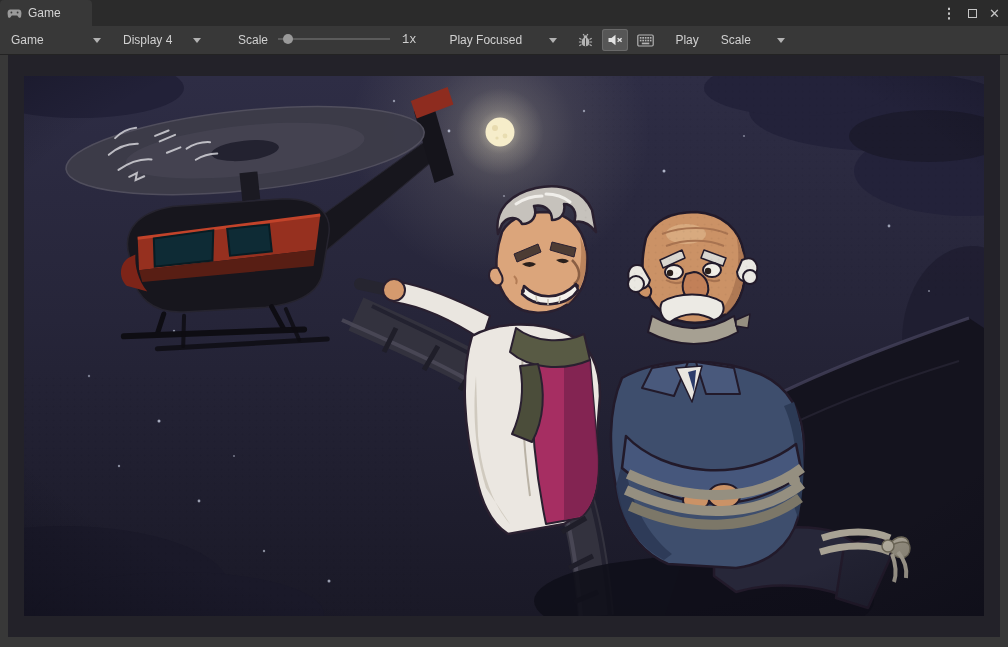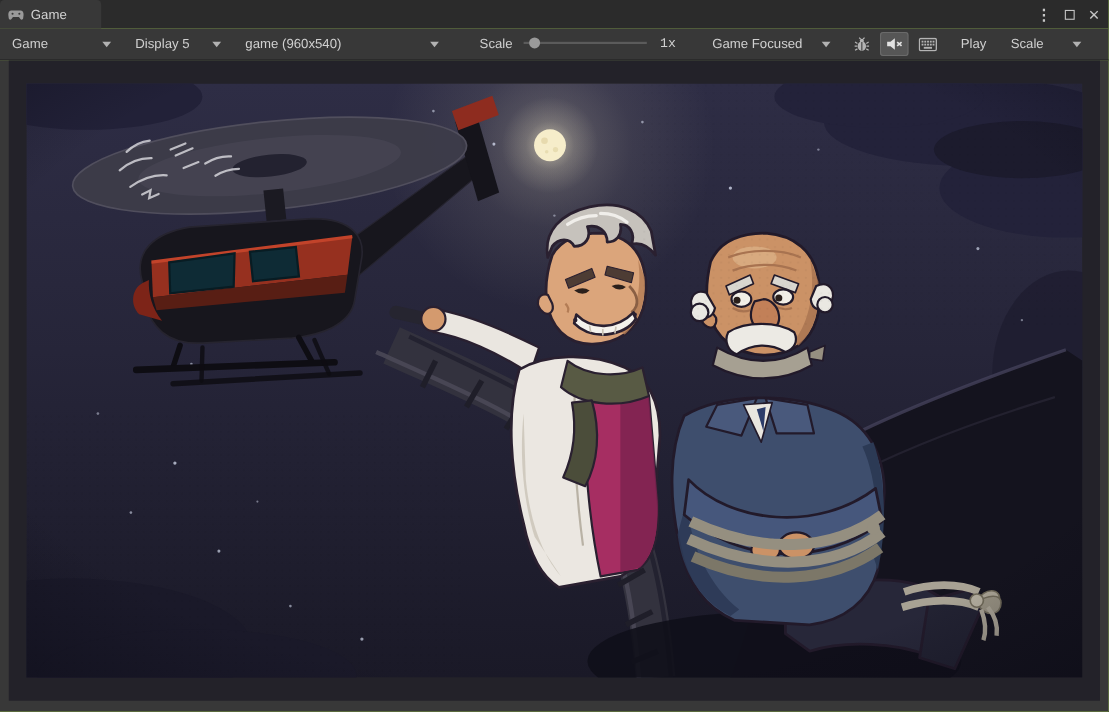--- a/index.html
+++ b/index.html
@@ -1,17 +1,17 @@
 <!DOCTYPE html>
 <html><head>
 <meta charset="utf-8">
 <style>
   * { margin:0; padding:0; box-sizing:border-box; }
   body { background:#1e1e1e; font-family:"Liberation Sans", sans-serif; }
-  .window { width:1008px; height:647px; background:#bef264; overflow:hidden; position:relative; }
+  .window { width:1008px; height:647px; background:#be185d; overflow:hidden; position:relative; }
 
   
   .tabstrip { height:26px; background:#2b2b2b; display:flex; align-items:stretch; position:relative; }
   .tab { background:#383838; display:flex; align-items:center; gap:6px; padding:0 18px 0 7px; min-width:92px;
          border-top-left-radius:4px; border-top-right-radius:4px; }
   .tab-label { color:#d4d4d4; font-size:12px; }
   .tab-icon { display:flex; align-items:center; }
   .window-controls { position:absolute; right:8px; top:0; height:26px; display:flex; align-items:center; gap:12px; }
   .wc { color:#c6c6c6; font-size:13px; line-height:1; cursor:default; }
   .wc-menu { font-size:14px; font-weight:bold; letter-spacing:0; }
@@ -67,39 +67,35 @@
       <span class="wc">✕</span>
     </div>
   </div>
 
   <div class="toolbar">
     <div class="dd dd-game">
       <span>Game</span>
       <span class="arrow"></span>
     </div>
     <div class="dd dd-display">
-      <span>Display 5</span>
-      <span class="arrow"></span>
-    </div>
-    <div class="dd dd-res">
-      <span>game (960x540)</span>
+      <span>Display 4</span>
       <span class="arrow"></span>
     </div>
 
     <div class="scale-group">
       <span class="scale-label">Scale</span>
       <div class="slider">
         <div class="slider-track"></div>
         <div class="slider-knob"></div>
       </div>
       <span class="scale-value">1x</span>
     </div>
 
     <div class="dd dd-play">
-      <span>Game Focused</span>
+      <span>Play Focused</span>
       <span class="arrow"></span>
     </div>
 
     <div class="iconbtn first">
       <svg width="15" height="15" viewBox="0 0 16 16">
         <path d="M6.8 2.8 L5.4 1.2 M9.2 2.8 L10.6 1.2 M3.7 7 L1.4 5.6 M3.5 9.6 H1 M3.7 12.2 L1.4 13.6 M12.3 7 L14.6 5.6 M12.5 9.6 H15 M12.3 12.2 L14.6 13.6" stroke="#b4b4b4" stroke-width="1.2" fill="none"></path>
         <circle cx="8" cy="4.3" r="2" fill="#b4b4b4"></circle>
         <ellipse cx="8" cy="9.6" rx="4.1" ry="4.6" fill="#b4b4b4"></ellipse>
         <path d="M8 5.6 V14" stroke="#383838" stroke-width="1"></path>
       </svg>

